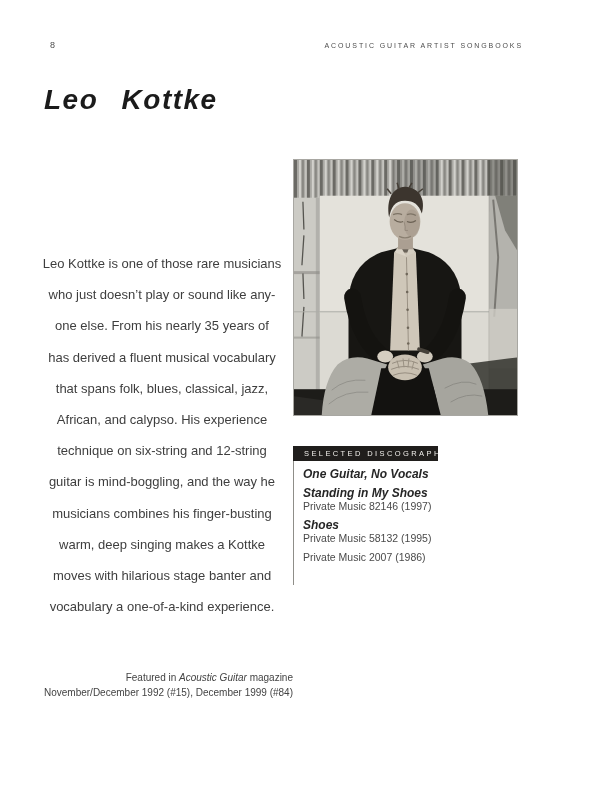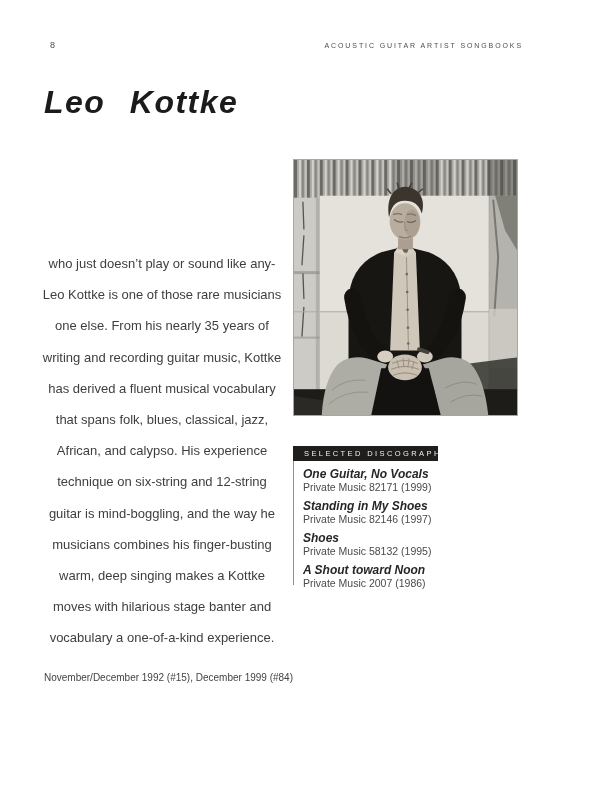--- a/index.html
+++ b/index.html
@@ -5,21 +5,21 @@
   * { margin: 0; padding: 0; box-sizing: border-box; }
   html, body { background: #ffffff; }
   body { width: 600px; height: 788px; font-family: "Liberation Sans", sans-serif; }
   .page { position: relative; width: 600px; height: 788px; background: #ffffff; overflow: hidden; }
 
   
   .page-number { position: absolute; left: 50px; top: 40px; font-size: 9px; color: #4c4c4c; }
   .running-head { position: absolute; right: 77px; top: 42px; font-size: 7px; letter-spacing: 1.9px; color: #4c4c4c; white-space: nowrap; }
 
   
-  .artist-title { position: absolute; left: 44px; top: 84px; font-size: 32px; font-weight: bold; font-style: italic; letter-spacing: 1.5px; word-spacing: 14px; color: #1b1b1b; white-space: nowrap; }
+  .artist-title { position: absolute; left: 44px; top: 84px; font-size: 28px; font-weight: bold; font-style: italic; letter-spacing: 1.5px; word-spacing: 14px; color: #1b1b1b; white-space: nowrap; }
 
   
   .bio { position: absolute; left: 36px; top: 248px; width: 252px; text-align: center; color: #3e3e3e; }
   .bio-line { height: 31.2px; line-height: 31.2px; font-size: 13px; white-space: nowrap; }
 
   
   .citation { position: absolute; left: 30px; top: 671px; width: 263px; text-align: right; font-size: 10px; color: #434343; line-height: 14.5px; }
   .citation .ital { font-style: italic; }
 
   
@@ -38,36 +38,36 @@
 <body>
 
 <div class="page">
 
   <span class="page-number">8</span>
   <span class="running-head">ACOUSTIC GUITAR ARTIST SONGBOOKS</span>
 
   <h1 class="artist-title">Leo Kottke</h1>
 
   <div class="bio">
+    <div class="bio-line">Leo Kottke is one of those rare musicians</div>
     <div class="bio-line">who just doesn’t play or sound like any-</div>
-    <div class="bio-line">Leo Kottke is one of those rare musicians</div>
     <div class="bio-line">one else. From his nearly 35 years of</div>
-    <div class="bio-line">writing and recording guitar music, Kottke</div>
     <div class="bio-line">has derived a fluent musical vocabulary</div>
     <div class="bio-line">that spans folk, blues, classical, jazz,</div>
     <div class="bio-line">African, and calypso. His experience</div>
     <div class="bio-line">technique on six-string and 12-string</div>
     <div class="bio-line">guitar is mind-boggling, and the way he</div>
     <div class="bio-line">musicians combines his finger-busting</div>
     <div class="bio-line">warm, deep singing makes a Kottke</div>
     <div class="bio-line">moves with hilarious stage banter and</div>
     <div class="bio-line">vocabulary a one-of-a-kind experience.</div>
   </div>
 
   <div class="citation">
+    <div><span>Featured in </span><span class="ital">Acoustic Guitar</span><span> magazine</span></div>
     <div>November/December 1992 (#15), December 1999 (#84)</div>
   </div>
 
   <div class="photo">
     <svg viewBox="0 0 225 257" preserveAspectRatio="none">
       <defs>
         <pattern id="vstripes" width="13" height="40" patternUnits="userSpaceOnUse">
           <rect width="13" height="40" fill="#a9a8a3"></rect>
           <rect x="0" width="3" height="40" fill="#6b6a65"></rect>
           <rect x="5" width="2" height="40" fill="#d2d1cc"></rect>
@@ -144,29 +144,27 @@
       <path d="M104,202 l2,8 M110,200 l1,9 M116,200 l-1,9 M121,203 l-2,8" stroke="#9a9183" stroke-width="1" fill="none"></path>
     </svg>
   </div>
 
   <div class="disco-bar">SELECTED DISCOGRAPHY</div>
   <div class="disco-rule"></div>
 
   <div class="disco-list">
     <div class="disco-entry">
       <div class="disco-title">One Guitar, No Vocals</div>
-      <div class="disco-label">Private Music 82171 (1999)</div>
     </div>
     <div class="disco-entry">
       <div class="disco-title">Standing in My Shoes</div>
       <div class="disco-label">Private Music 82146 (1997)</div>
     </div>
     <div class="disco-entry">
       <div class="disco-title">Shoes</div>
       <div class="disco-label">Private Music 58132 (1995)</div>
     </div>
     <div class="disco-entry">
-      <div class="disco-title">A Shout toward Noon</div>
       <div class="disco-label">Private Music 2007 (1986)</div>
     </div>
   </div>
 
 </div>
 
 </body></html>

